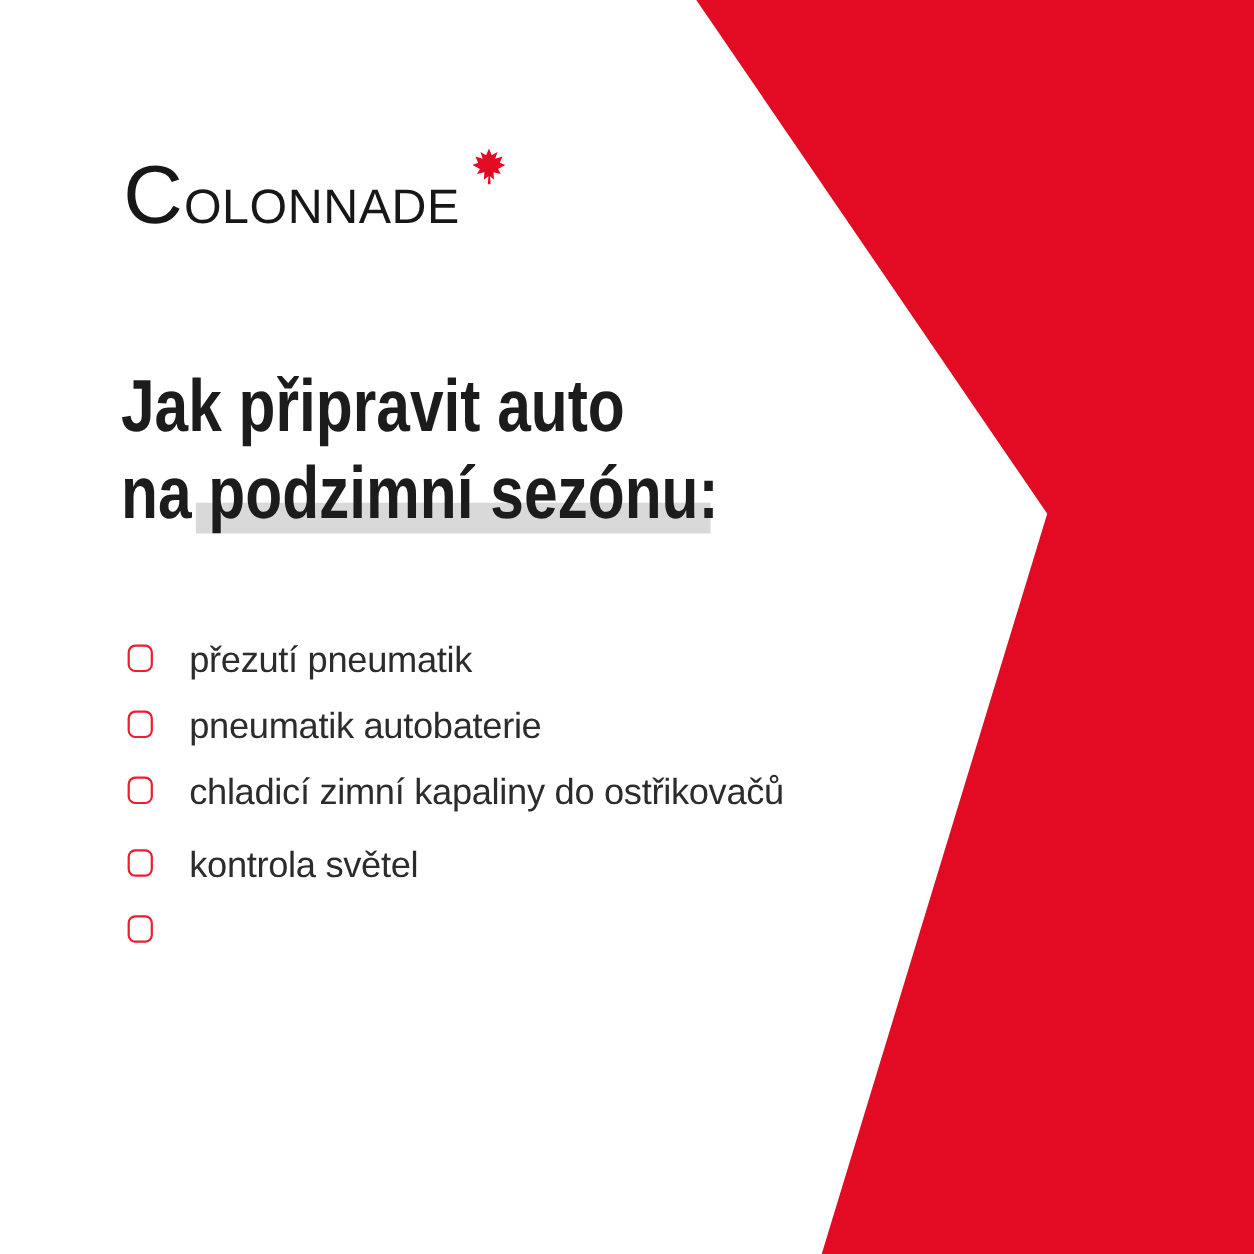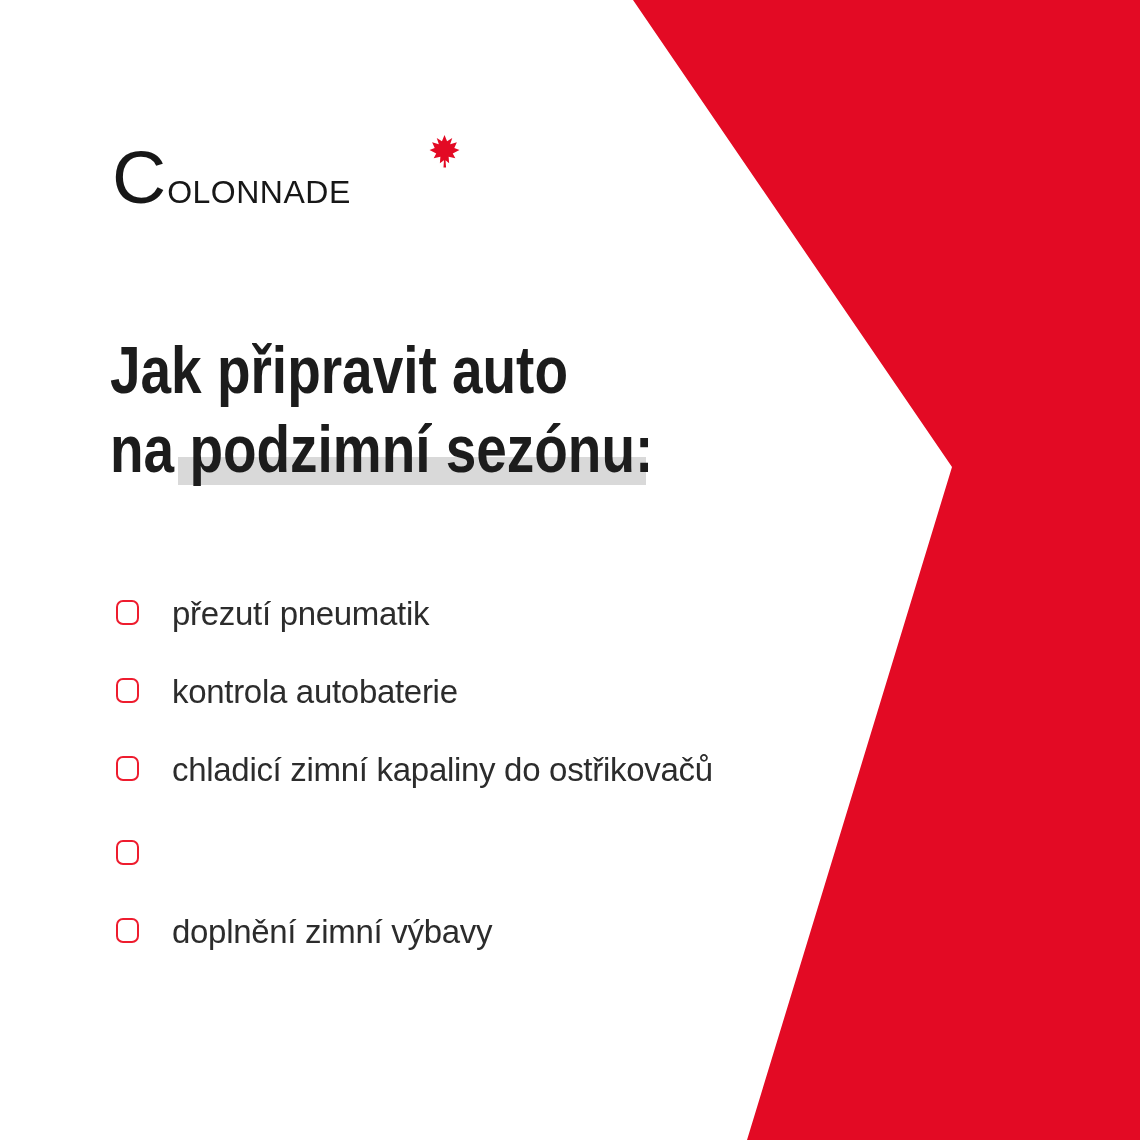--- a/index.html
+++ b/index.html
@@ -17,21 +17,21 @@
   }
   .chevron-svg polygon { fill: var(--accent-red, #e30a24); }
 
   
   .logo {
     position: absolute; left: 112px; top: 134px;
     display: flex; align-items: baseline;
     color: #171717;
   }
   .logo-c   { font-size: 75px; line-height: 1.15; font-weight: 400; letter-spacing: 1px; }
-  .logo-rest{ font-size: 32px; line-height: 1.15; font-weight: 400; letter-spacing: 0.5px; }
+  .logo-rest{ font-size: 44px; line-height: 1.15; font-weight: 400; letter-spacing: 0.5px; }
   .leaf {
     position: absolute; left: 314px; top: 1px;
     width: 37px; height: 33px;
   }
   .leaf path { fill: var(--accent-red, #e30a24); }
 
   
   .title-highlight {
     position: absolute; left: 178px; top: 457px;
     width: 468px; height: 28px;
@@ -45,23 +45,22 @@
     color: var(--heading-color, #1c1c1c);
     transform: scaleX(0.82);
     transform-origin: 0 0;
     white-space: nowrap;
     z-index: 2;
   }
 
   
   .checklist {
     position: absolute; left: 116px; top: 587px;
-    display: flex; flex-direction: column; gap: 52px;
+    display: flex; flex-direction: column; gap: 34px;
     z-index: 2;
-    margin-top: 14px;
   }
   .check-row {
     display: flex; align-items: center;
     height: 26px;
   }
   .check-row.row-offset { margin-top: 6px; }
   .checkbox {
     width: 19px; height: 21px;
     border: 2.5px solid var(--checkbox-red, #ee1c2e);
     border-radius: 7px;
@@ -101,28 +100,28 @@
     <div>na podzimní sezónu:</div>
   </h1>
 
   <div class="checklist">
     <div class="check-row">
       <span class="checkbox"></span>
       <span class="check-label">přezutí pneumatik</span>
     </div>
     <div class="check-row">
       <span class="checkbox"></span>
-      <span class="check-label">kontrola autobaterie</span>
+      <span class="check-label">pneumatik autobaterie</span>
     </div>
     <div class="check-row">
       <span class="checkbox"></span>
       <span class="check-label">chladicí zimní kapaliny do ostřikovačů</span>
     </div>
     <div class="check-row row-offset">
       <span class="checkbox"></span>
+      <span class="check-label">kontrola světel</span>
     </div>
     <div class="check-row">
       <span class="checkbox"></span>
-      <span class="check-label">doplnění zimní výbavy</span>
     </div>
   </div>
 
 </div>
 
 </body></html>

